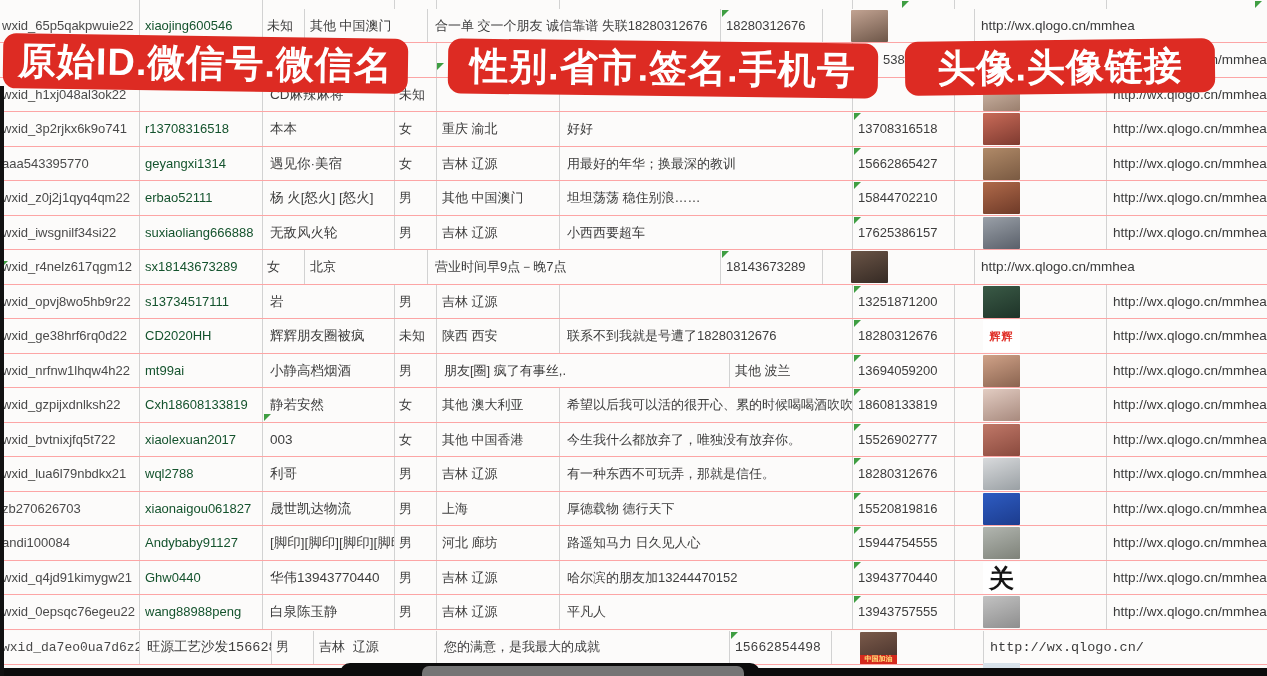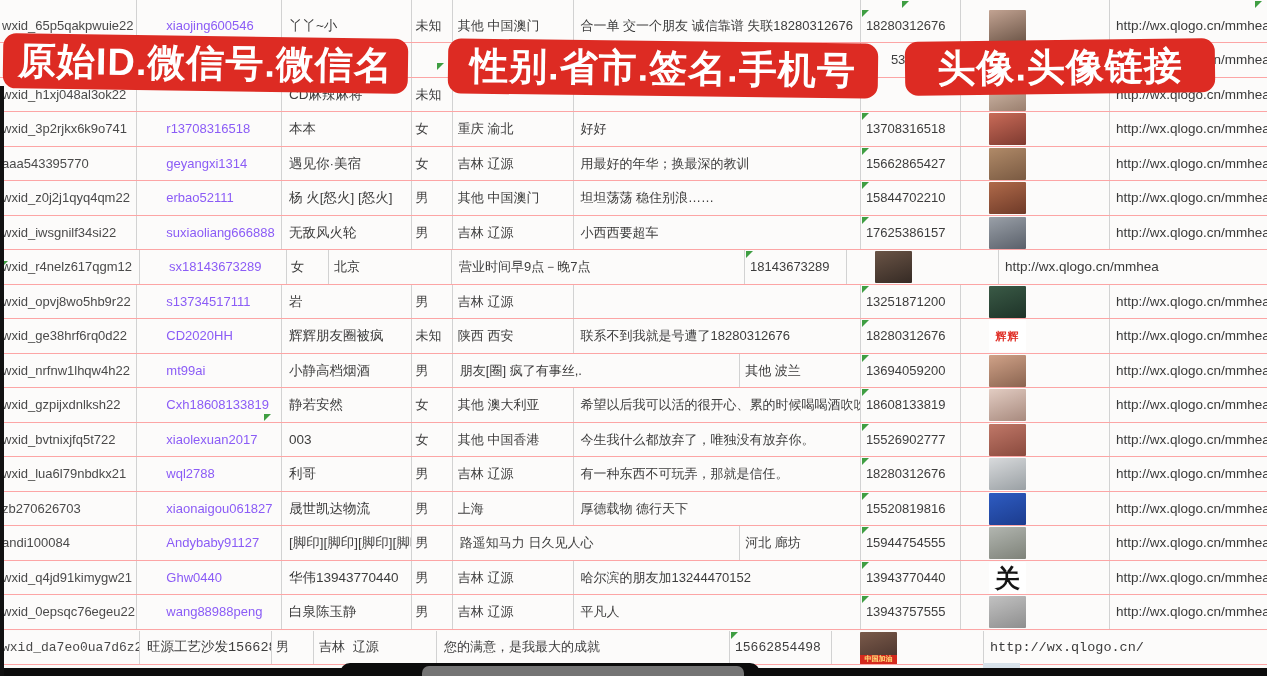--- a/index.html
+++ b/index.html
@@ -4,21 +4,21 @@
 <style>
   html,body{margin:0;padding:0;background:#000;}
   .screen{position:relative;width:1267px;height:676px;background:#fbfaf8;overflow:hidden;
           font-family:"Liberation Sans","DejaVu Sans",sans-serif;color:#3d3d3d;}
   
   .row{position:absolute;left:0;width:1267px;height:34.47px;display:flex;
        border-bottom:1px solid #fca5a5;box-sizing:border-box;background:#fcfbfa;}
   .cell{box-sizing:border-box;height:100%;border-right:1px solid #d2d2d2;overflow:hidden;
         white-space:nowrap;font-size:13px;line-height:33px;position:relative;}
   .ca{width:140px;padding-left:2px;color:#4a4a4a;}
-  .cb{width:123px;padding-left:5px;color:#8b5cf6;margin-left:24px;}
+  .cb{width:123px;padding-left:5px;color:#14532d;}
   .cc{width:132px;padding-left:7px;font-size:13.5px;}
   .cd{width:42px;padding-left:4px;}
   .ce{width:123px;padding-left:5px;}
   .cf{width:293px;padding-left:7px;}
   .cg{width:102px;padding-left:5px;}
   .ch{width:152px;}
   .ci{width:160px;padding-left:6px;border-right:none;font-size:13.5px;color:#3a3a3a;}
   .ph.pp{padding-left:25px;display:inline-block;}
   
   .gt{position:absolute;left:1px;top:1px;width:0;height:0;
@@ -67,21 +67,20 @@
     </div>
     <div class="cell ch">
       
     </div>
     <div class="cell ci"></div>
   </div>
 
   <div class="row" style="top: 9px;">
     <div class="cell ca">wxid_65p5qakpwuie22</div>
     <div class="cell cb">xiaojing600546</div>
-    <div class="cell cc">丫丫~小</div>
     <div class="cell cd">未知</div>
     <div class="cell ce">其他 中国澳门</div>
     <div class="cell cf">合一单 交一个朋友 诚信靠谱 失联18280312676</div>
     <div class="cell cg">
       <i class="gt"></i>
       <span class="ph">18280312676</span>
     </div>
     <div class="cell ch">
       <div class="avatar" style="background: linear-gradient(160deg, rgb(194, 163, 146), rgb(109, 86, 72));"></div>
     </div>
@@ -325,22 +324,22 @@
       <div class="avatar" style="background: linear-gradient(160deg, rgb(46, 92, 194), rgb(28, 60, 142));"></div>
     </div>
     <div class="cell ci">http://wx.qlogo.cn/mmhead</div>
   </div>
 
   <div class="row" style="top: 526.11px;">
     <div class="cell ca">andi100084</div>
     <div class="cell cb">Andybaby91127</div>
     <div class="cell cc">[脚印][脚印][脚印][脚印]</div>
     <div class="cell cd">男</div>
+    <div class="cell ce">河北 廊坊</div>
     <div class="cell cf">路遥知马力 日久见人心</div>
-    <div class="cell ce">河北 廊坊</div>
     <div class="cell cg">
       <i class="gt"></i>
       <span class="ph">15944754555</span>
     </div>
     <div class="cell ch">
       <div class="avatar" style="background: linear-gradient(160deg, rgb(178, 182, 176), rgb(126, 130, 121));"></div>
     </div>
     <div class="cell ci">http://wx.qlogo.cn/mmhead</div>
   </div>
 

